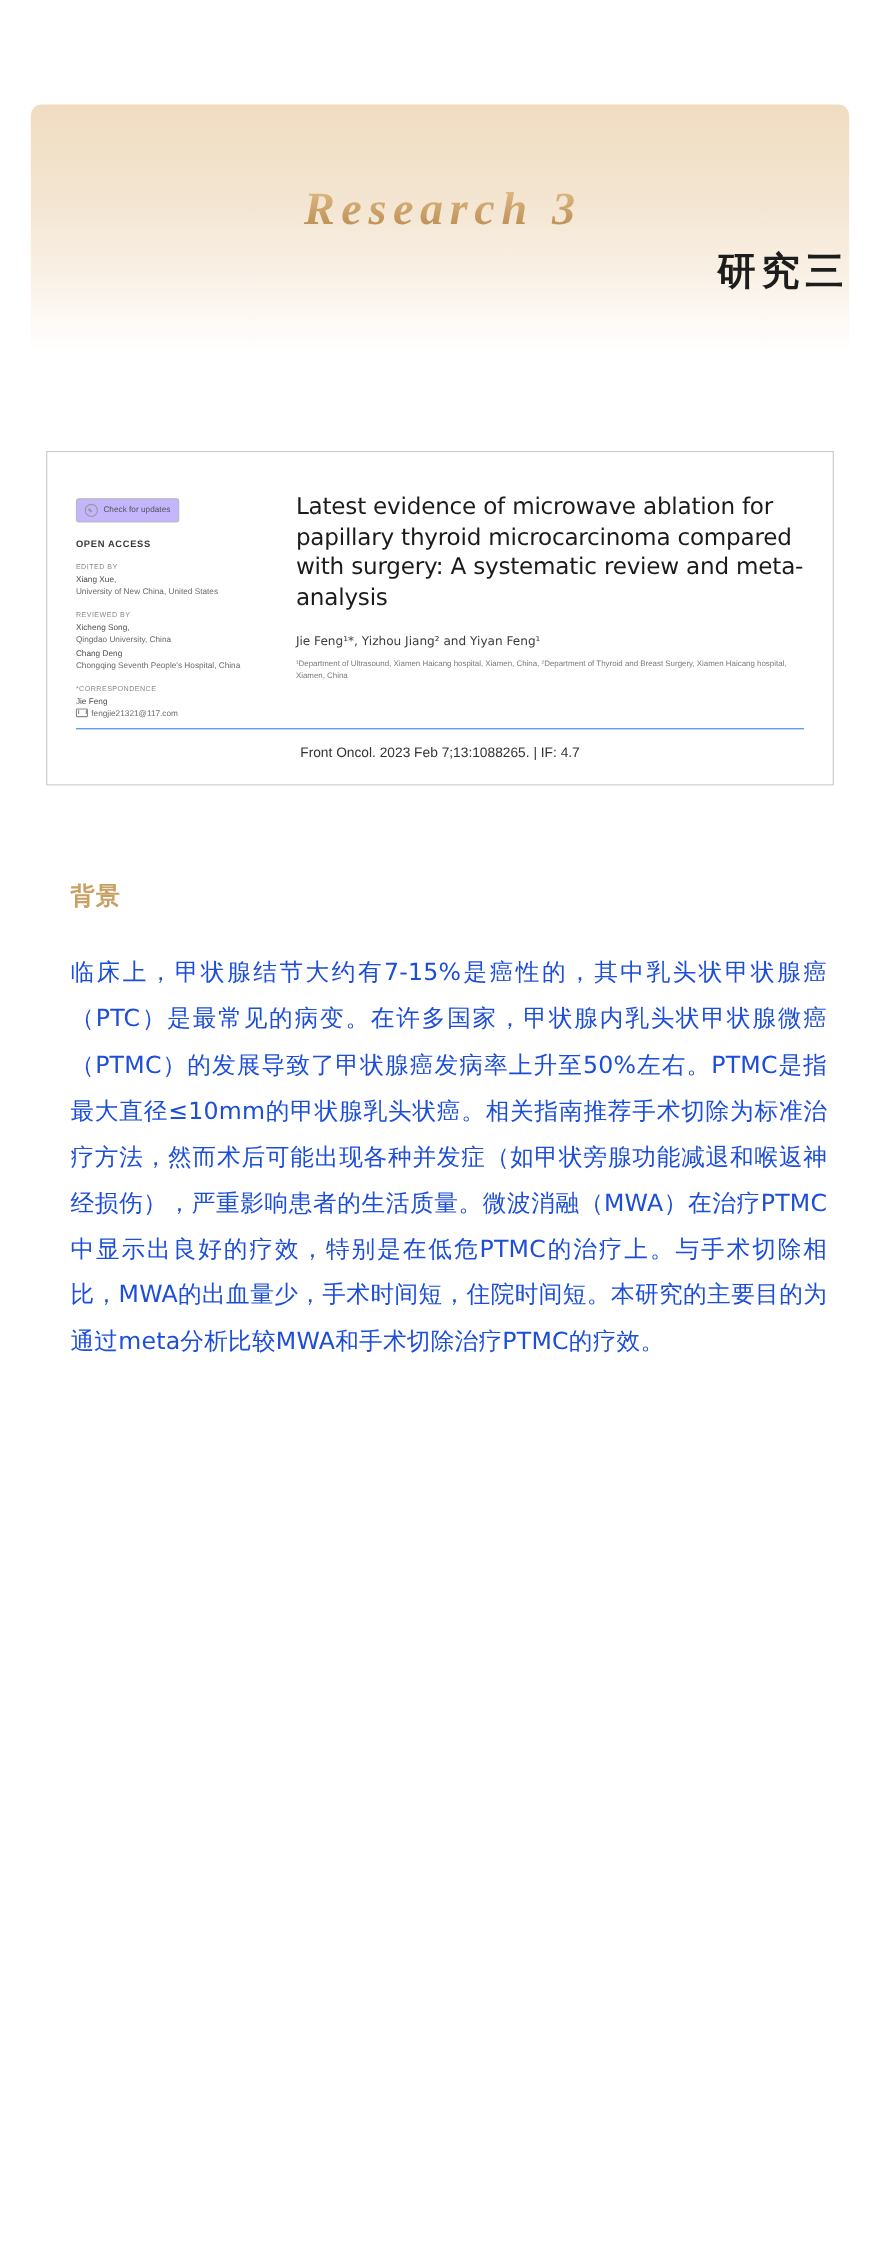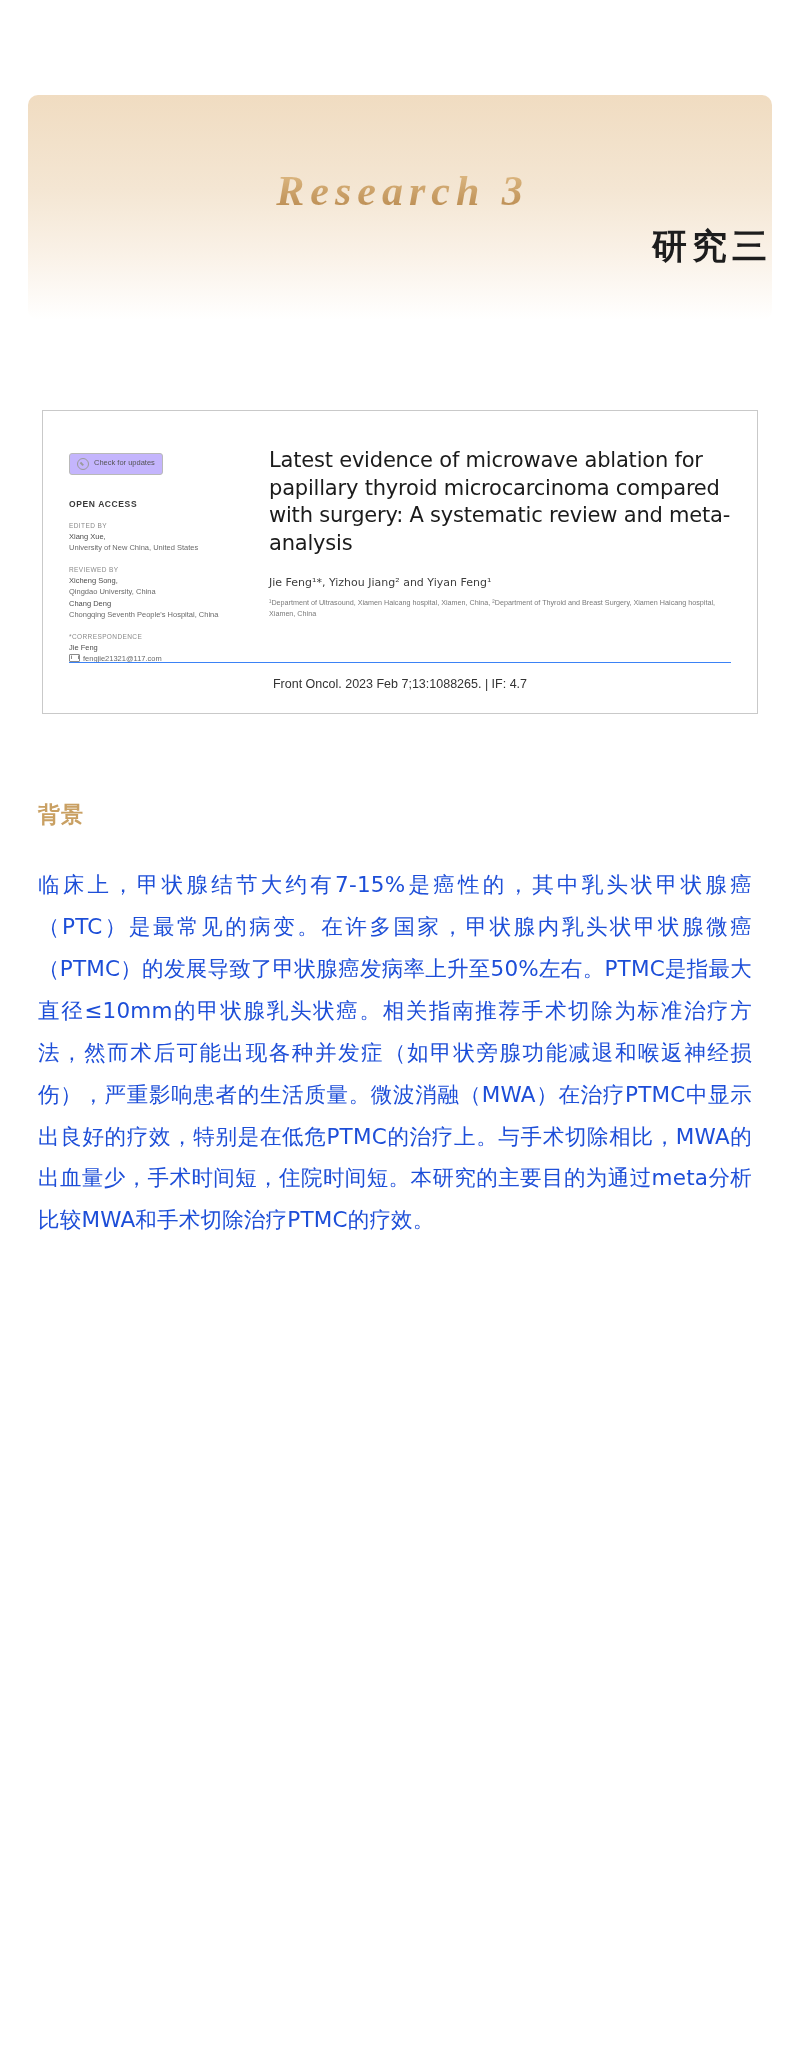--- a/index.html
+++ b/index.html
@@ -101,21 +101,21 @@
     content: "";
     position: absolute;
     left: 2px;
     top: 4px;
     width: 4px;
     height: 1.5px;
     background: #9a9a9a;
     transform: rotate(45deg);
   }
   .open-access {
-    margin-top: 24px;
+    margin-top: 14px;
     font-size: 8.5px;
     font-weight: bold;
     letter-spacing: 0.6px;
     color: #3a3a3a;
   }
   .meta-block {
     margin-top: 12px;
     font-size: 7.5px;
     line-height: 1.5;
     color: #6a6a6a;
@@ -183,21 +183,21 @@
     border-top: 1px solid #3b82f6;
     padding-top: 14px;
     text-align: center;
     font-size: 12.5px;
     color: #333333;
     font-family: "Liberation Sans", sans-serif;
   }
 
   
   .section {
-    margin: 86px 48px 0 38px;
+    margin: 86px 48px 0 64px;
   }
   .section-heading {
     font-family: "DejaVu Serif", serif;
     font-weight: bold;
     font-size: 22px;
     color: #c9a063;
     letter-spacing: 1px;
   }
   .section-text {
     margin-top: 34px;

